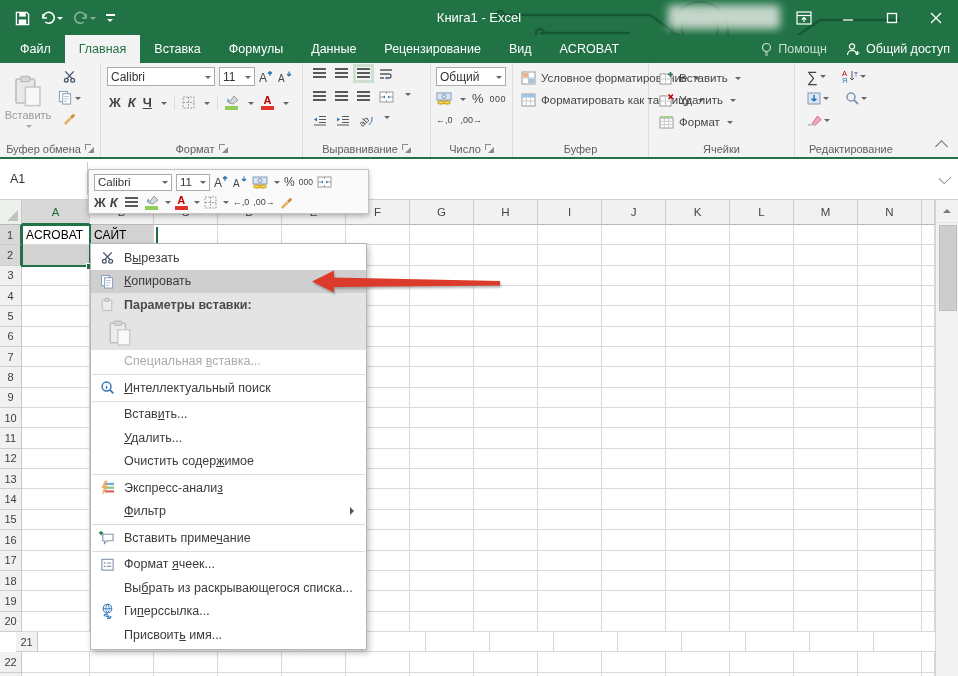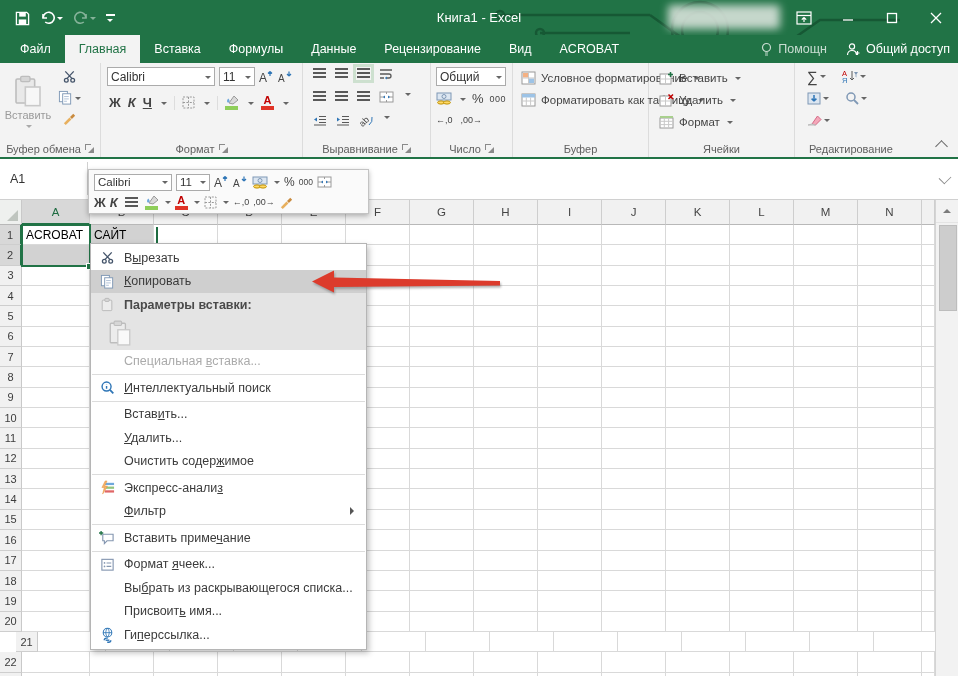--- a/index.html
+++ b/index.html
@@ -1178,33 +1178,33 @@
             <path d="M7 6.3 h5 M7 10 h5" stroke="#8496b0" stroke-width="1.1"></path>
           </svg>
         </span>
         <span class="mi-label">Формат <u>я</u>чеек...</span>
       </div>
       <div class="mi">
         <span class="mi-icon"></span>
         <span class="mi-label">Вы<u>б</u>рать из раскрывающегося списка...</span>
       </div>
       <div class="mi">
-        <span class="mi-icon"></span>
-        <span class="mi-label">Присвоит<u>ь</u> имя...</span>
-      </div>
-      <div class="mi">
         <span class="mi-icon">
           <svg width="15" height="16" viewBox="0 0 16 17">
             <circle cx="8" cy="6" r="4.6" fill="none" stroke="#2e75b6" stroke-width="1.1"></circle>
             <path d="M3.4 6 h9.2 M8 1.4 c-2.4 2-2.4 7.2 0 9.2 M8 1.4 c2.4 2 2.4 7.2 0 9.2" fill="none" stroke="#2e75b6" stroke-width=".9"></path>
             <path d="M4.5 14 a2.2 2.2 0 0 1 2.2-2.2 h1.6 M11.5 14 a2.2 2.2 0 0 1 -2.2 2.2 H7.7" fill="none" stroke="#2e75b6" stroke-width="1.5"></path>
             <rect x="6" y="13.3" width="4" height="1.5" fill="#2e75b6"></rect>
           </svg>
         </span>
         <span class="mi-label">Ги<u>п</u>ерссылка...</span>
       </div>
+      <div class="mi">
+        <span class="mi-icon"></span>
+        <span class="mi-label">Присвоит<u>ь</u> имя...</span>
+      </div>
     </div>
 
   <svg class="arrow-overlay">
     <polygon id="redArrow" points="312,281.5 334,270.5 334,277.5 500,281 500,285.5 334,287 334,292.5" style="filter:drop-shadow(1px 2px 1px rgba(100,100,100,.5));" fill="#dc3b2c"></polygon>
   </svg>
 
 </div>
 
 </body></html>

